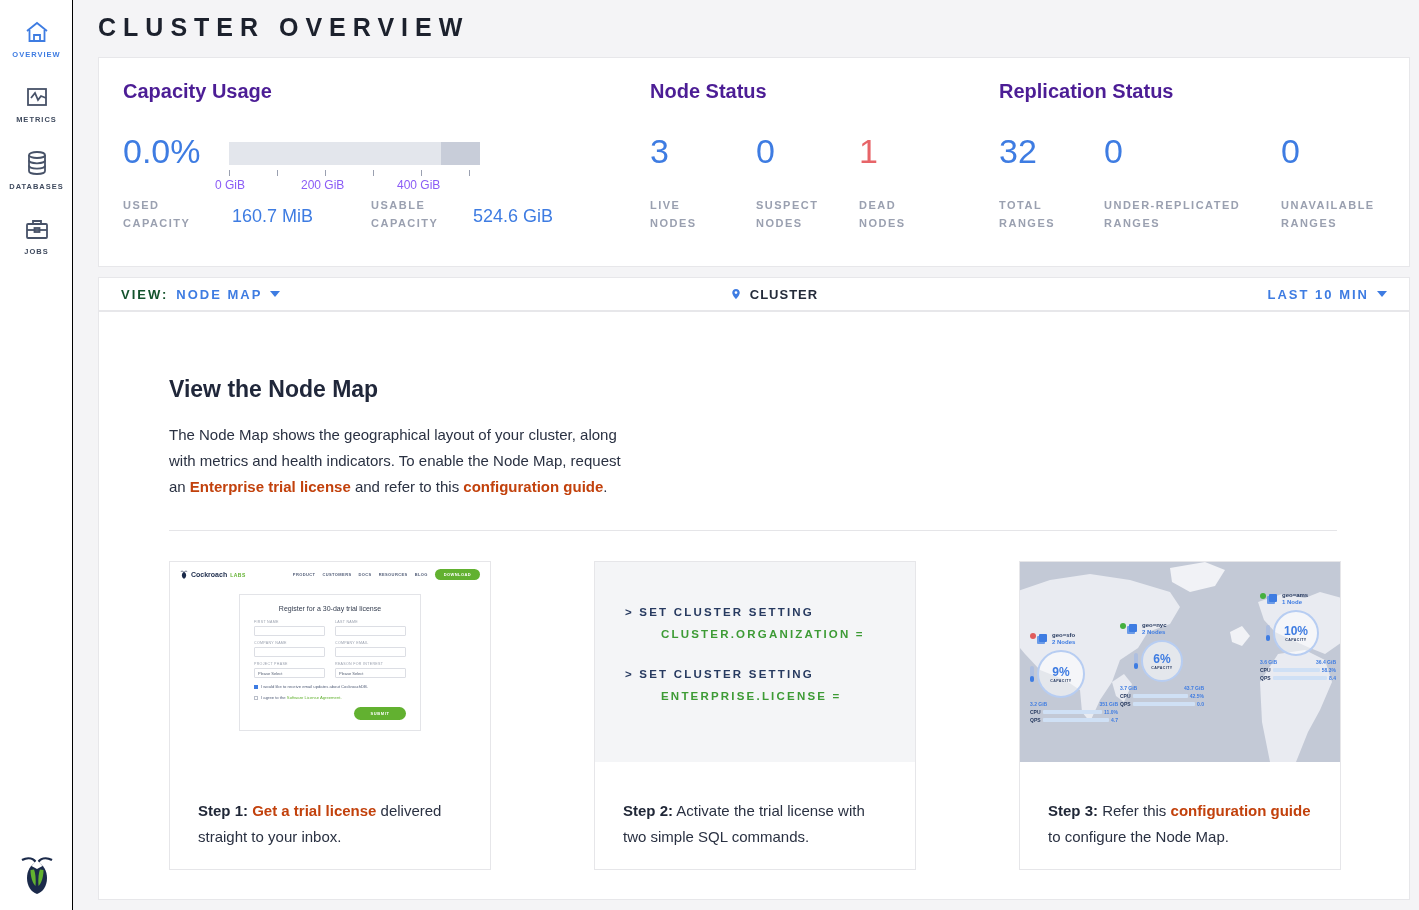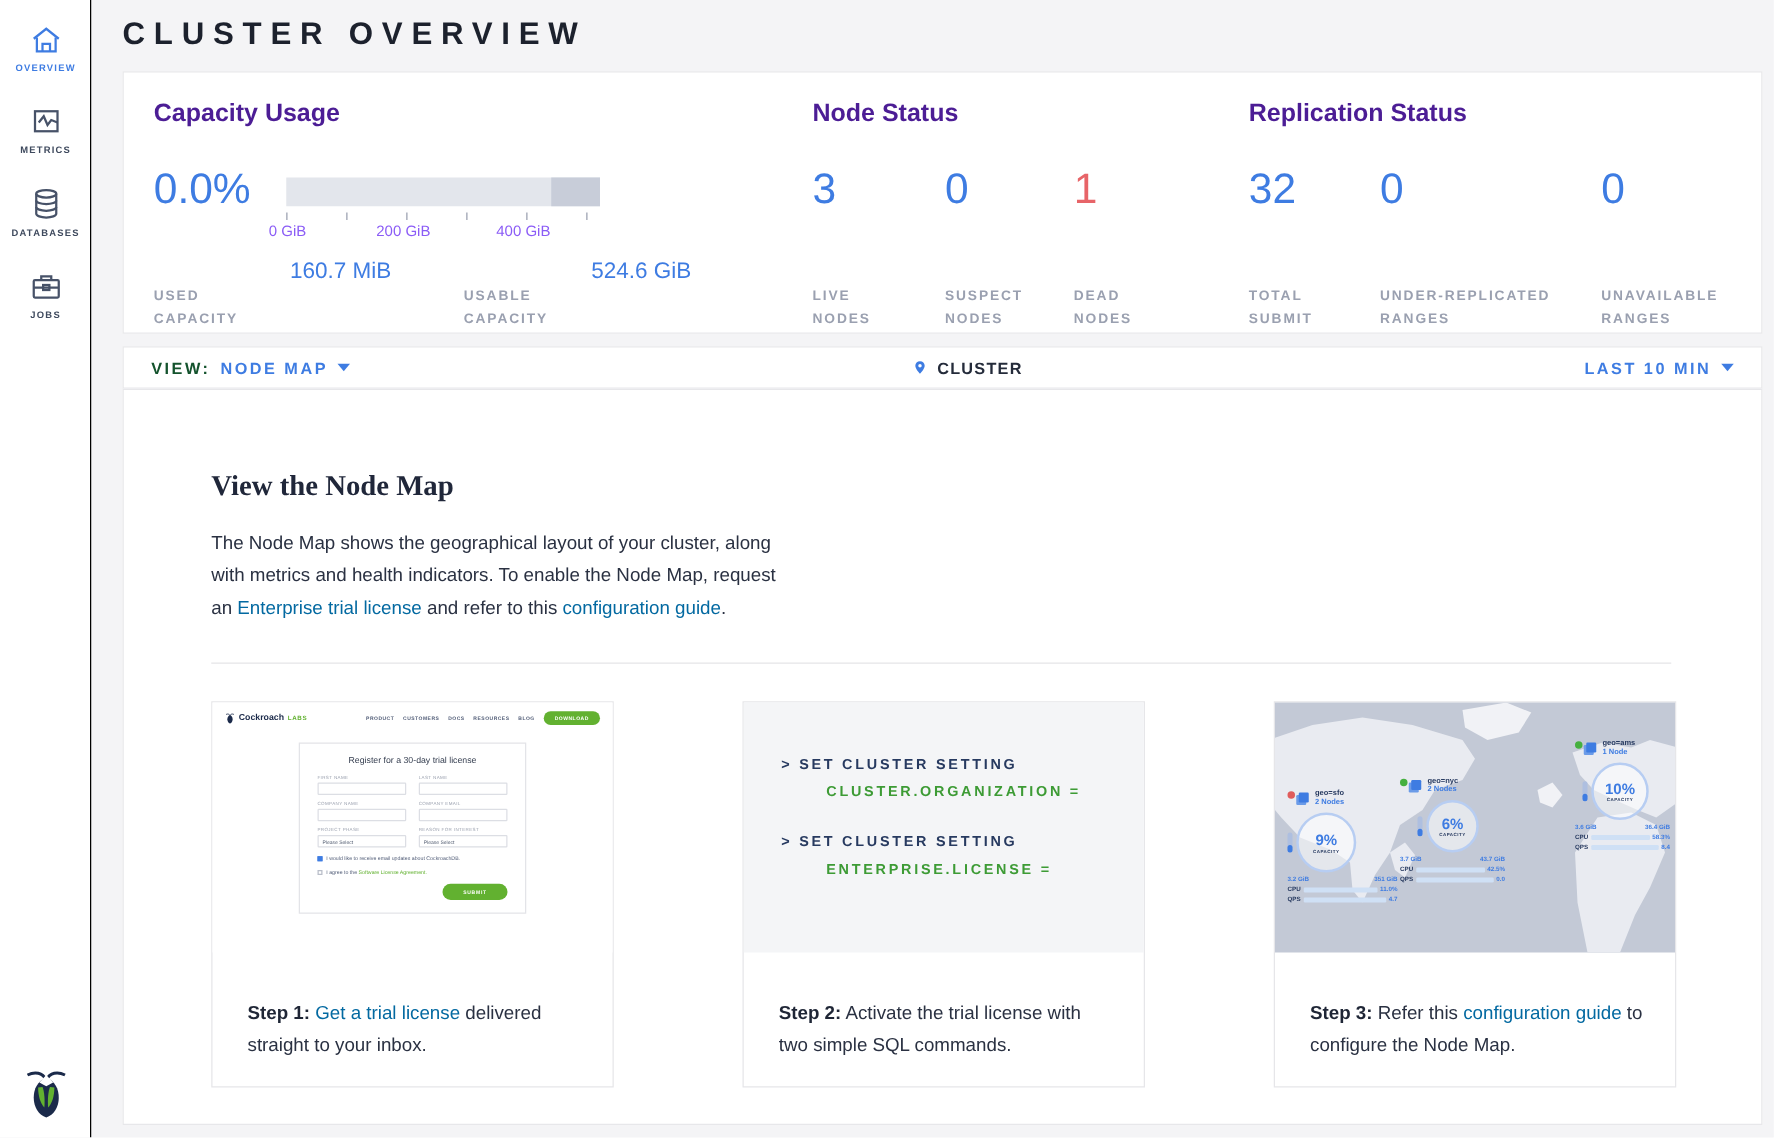--- a/index.html
+++ b/index.html
@@ -18,42 +18,42 @@
 
   
   .main { position:absolute; left:73px; top:0; right:0; bottom:0; }
   .page-title { position:absolute; left:25px; top:13px; font-size:25px; font-weight:bold; letter-spacing:7px; color:#1c212d; }
 
   .card { position:absolute; background:#fff; border:1px solid #e7e7ea; }
   .stats-card { left:25px; right:9px; top:57px; height:210px; }
   .sec-title { position:absolute; top:22px; font-size:20px; color:#4c1d95; }
   .big-num { position:absolute; top:74px; font-size:34px; color:#3e7ce2; }
   .big-num.red { color:#e76468; }
-  .stat-lbl { position:absolute; top:138px; font-size:11px; letter-spacing:1.5px; line-height:18px; color:#9aa0b0; font-weight:bold;margin-top:32px; }
+  .stat-lbl { position:absolute; top:138px; font-size:11px; letter-spacing:1.5px; line-height:18px; color:#9aa0b0; font-weight:bold; }
 
   
   .cap-bar { position:absolute; left:130px; top:84px; width:251px; height:23px; background:#e3e6ec; }
   .cap-bar .tail { position:absolute; right:0; top:0; width:39px; height:23px; background:#c8cdd9; }
   .tick { position:absolute; top:112px; width:1px; height:6px; background:#9aa0b0; }
   .tick-lbl { position:absolute; top:120px; font-size:12px; color:#8b5cf6; }
   .cap-val { position:absolute; top:148px; font-size:18px; color:#3e7ce2; }
 
   
   .view-bar { left:25px; right:9px; top:277px; height:34px; display:flex; align-items:center; justify-content:space-between; padding:0 22px; font-size:13px; }
   .vb-left, .vb-mid, .vb-right { display:flex; align-items:center; gap:8px; }
   .vb-label { letter-spacing:2px; color:#14532d; font-weight:bold; }
   .vb-value { letter-spacing:2px; color:#3e7ce2; font-weight:bold; cursor:pointer; }
   .caret { width:0; height:0; border-left:5px solid transparent; border-right:5px solid transparent; border-top:6px solid #3e7ce2; display:inline-block; }
   .vb-cluster { letter-spacing:1px; color:#242b3a; font-weight:bold; }
 
   
   .map-card { left:25px; right:9px; top:311px; height:589px; }
-  .nm-title { position:absolute; left:70px; top:64px; font-size:23px; font-weight:bold; color:#20273a;font-family:Liberation Serif, serif; }
+  .nm-title { position:absolute; left:70px; top:64px; font-size:23px; font-weight:bold; color:#20273a; }
   .nm-desc { position:absolute; left:70px; top:110px; width:462px; font-size:15px; line-height:26px; color:#2a3142; }
-  a.link { color:#0369a1; text-decoration:none; cursor:pointer; }
+  a.link { color:#c2410c; text-decoration:none; cursor:pointer;font-weight:bold; }
   .trial-btn { position:absolute; right:72px; top:71px; width:312px; height:41px; background:#fff; border:1px solid #c9cbd3; border-radius:4px; font-size:15px; letter-spacing:1px; color:#3e7ce2; font-family:"Liberation Sans",sans-serif; cursor:pointer; }
   .divider { position:absolute; left:70px; right:72px; top:218px; height:1px; background:#e5e5e8; }
 
   .step-card { position:absolute; top:249px; width:322px; height:309px; border:1px solid #e6e6e9; background:#fff; }
   .step-card .caption { position:absolute; left:28px; right:24px; top:236px; font-size:15px; line-height:26px; color:#2a3142; }
   .caption b { color:#1f2636; }
 
   
   .site-thumb { position:absolute; left:0; top:0; right:0; height:200px; background:#fff; overflow:hidden; }
   .mini-nav { display:flex; align-items:center; justify-content:space-between; padding:7px 10px 0 10px; }
@@ -177,21 +177,21 @@
     <h2 class="sec-title" style="left:551px">Node Status</h2>
     <div class="big-num" style="left:551px">3</div>
     <div class="stat-lbl" style="left:551px; width:80px">LIVE NODES</div>
     <div class="big-num" style="left:657px">0</div>
     <div class="stat-lbl" style="left:657px; width:85px">SUSPECT NODES</div>
     <div class="big-num red" style="left:760px">1</div>
     <div class="stat-lbl" style="left:760px; width:80px">DEAD NODES</div>
 
     <h2 class="sec-title" style="left:900px">Replication Status</h2>
     <div class="big-num" style="left:900px">32</div>
-    <div class="stat-lbl" style="left:900px; width:80px">TOTAL SUBMIT</div>
+    <div class="stat-lbl" style="left:900px; width:80px">TOTAL RANGES</div>
     <div class="big-num" style="left:1005px">0</div>
     <div class="stat-lbl" style="left:1005px; width:160px">UNDER-REPLICATED RANGES</div>
     <div class="big-num" style="left:1182px">0</div>
     <div class="stat-lbl" style="left:1182px; width:130px">UNAVAILABLE RANGES</div>
   </section>
 
   <section class="card view-bar">
     <div class="vb-left">
       <span class="vb-label">VIEW:</span>
       <span class="vb-value">NODE MAP</span>

